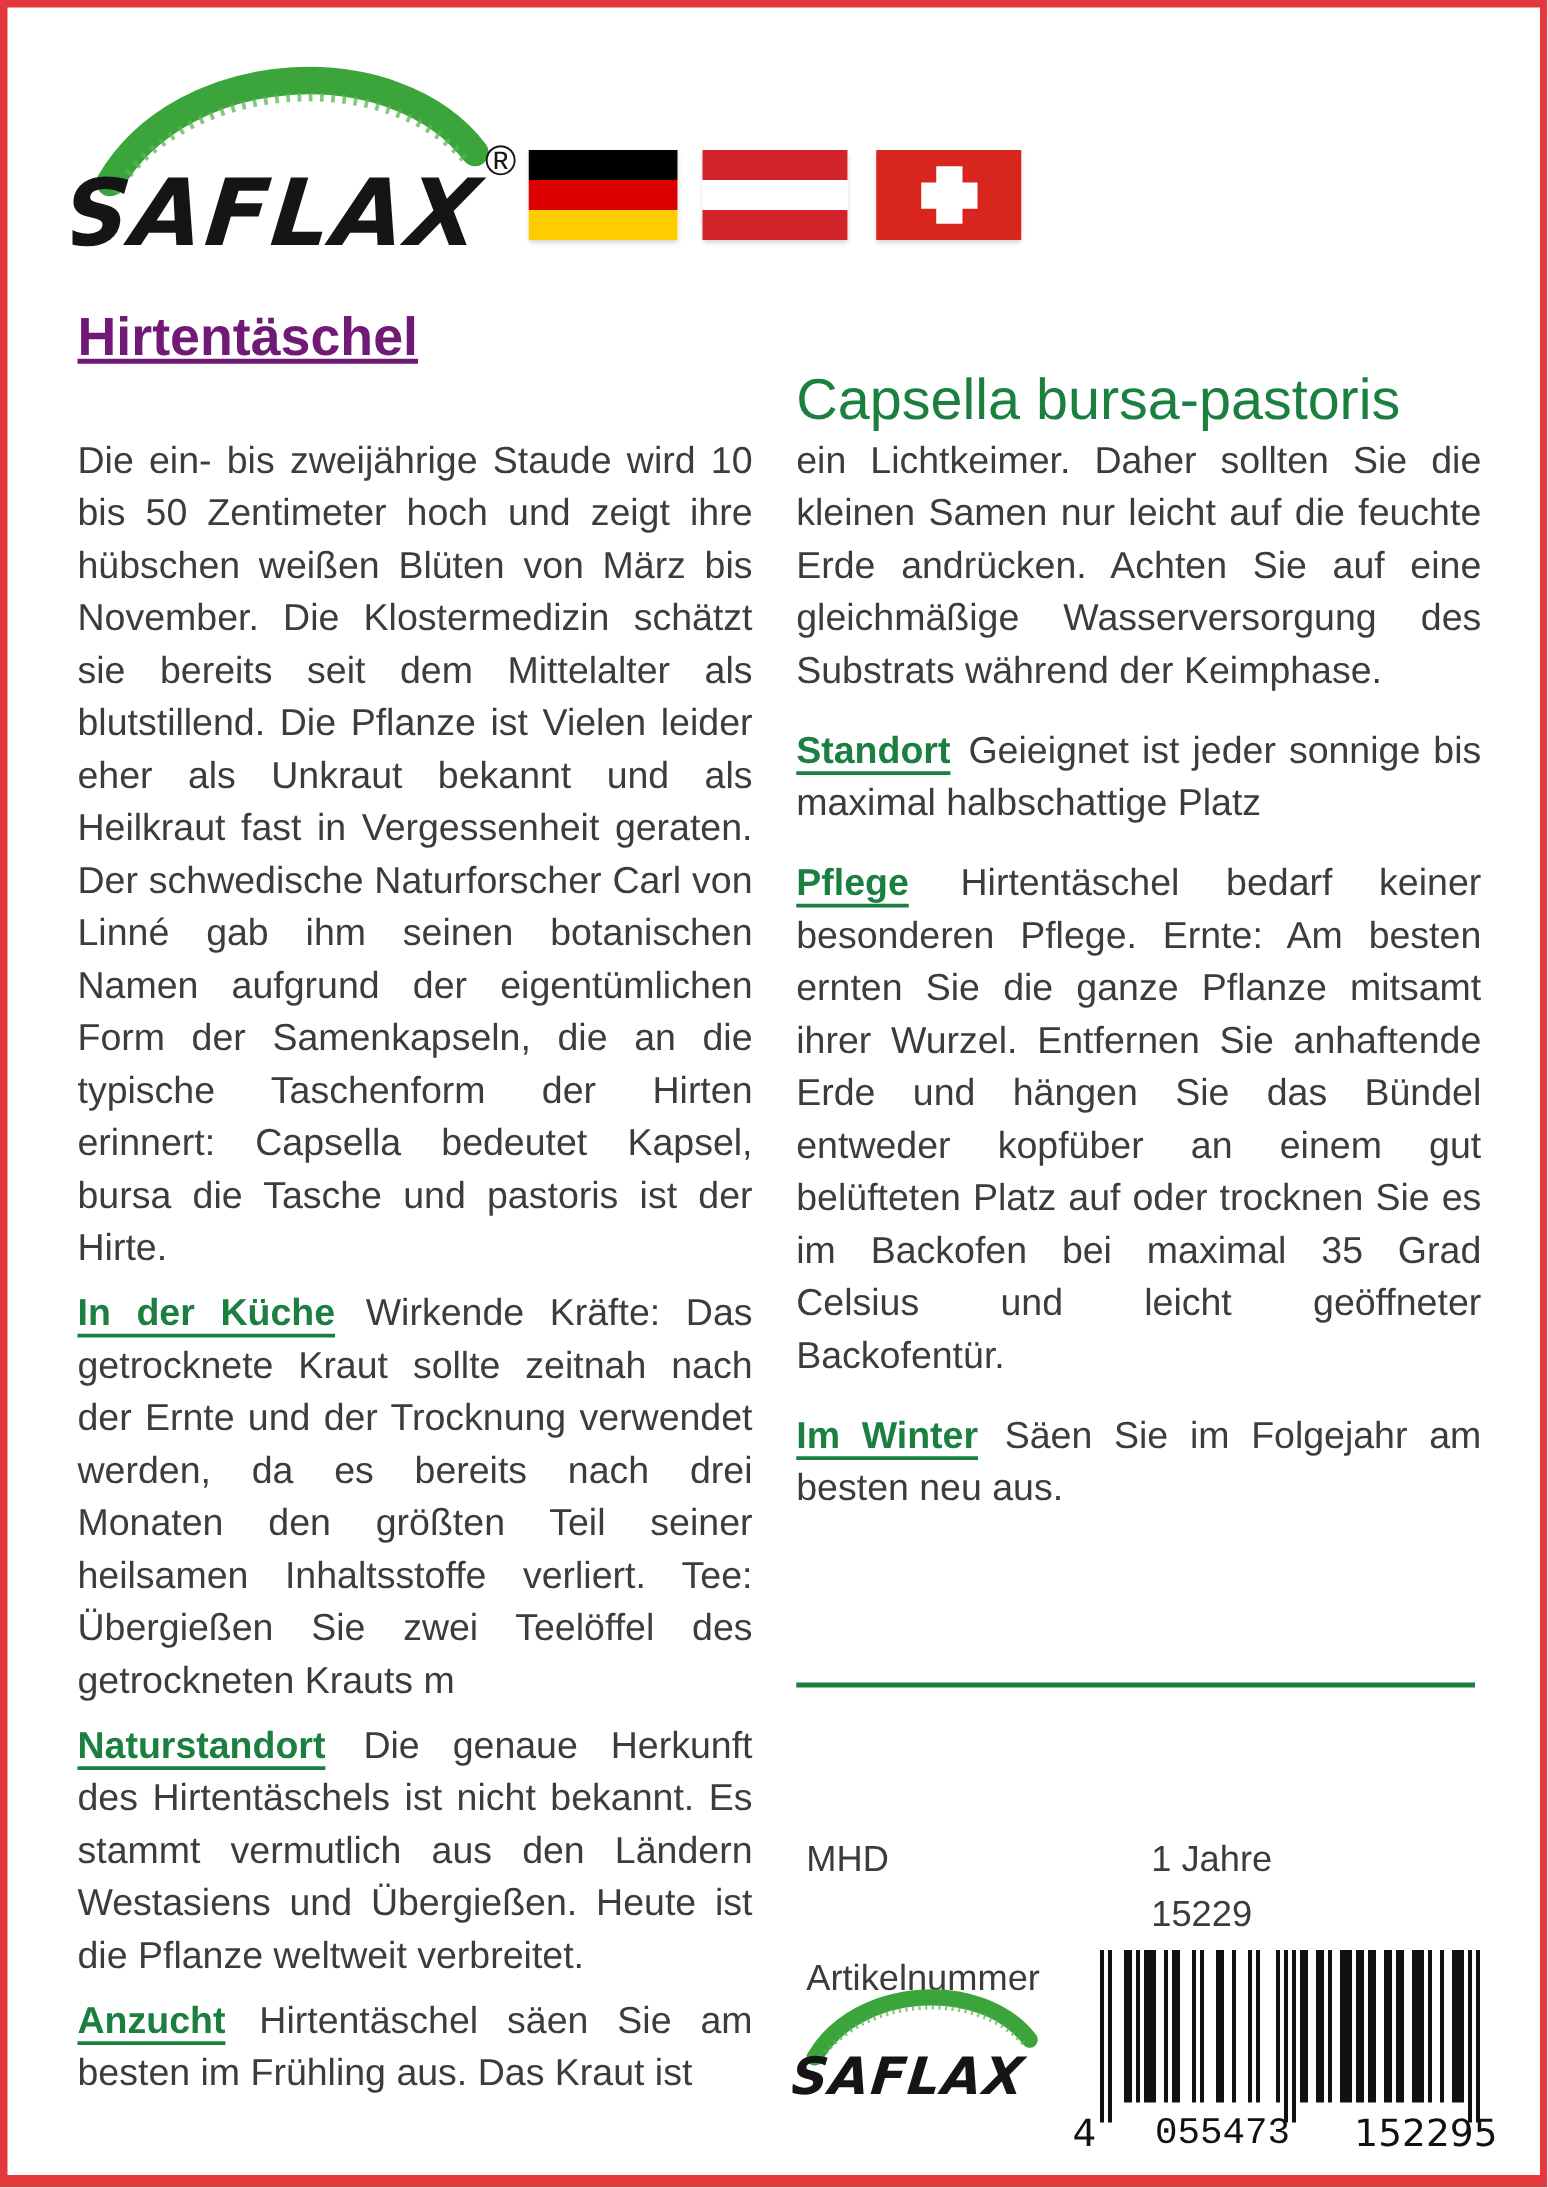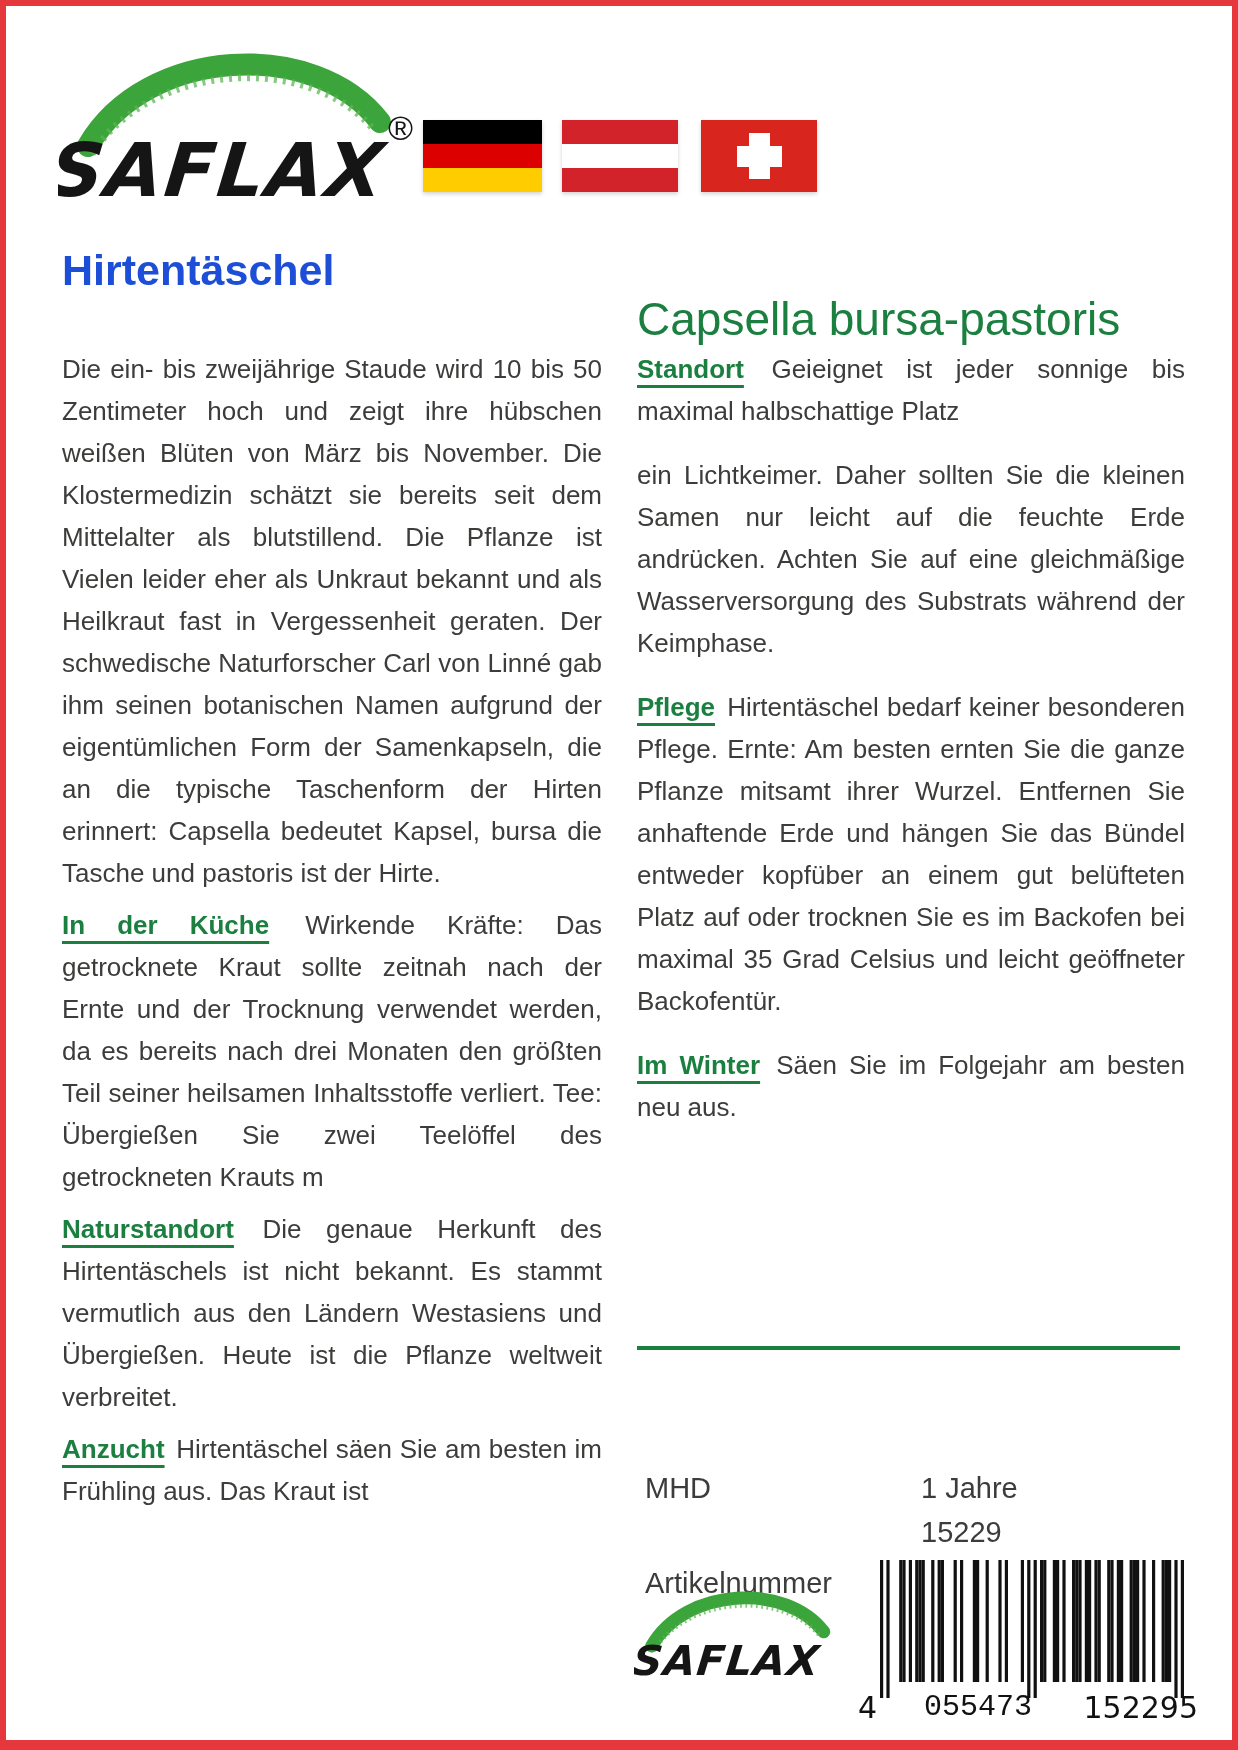--- a/index.html
+++ b/index.html
@@ -22,30 +22,30 @@
   .flag-de { left:423px; width:119px;
     background:linear-gradient(#000 0 33.4%, #dd0000 33.4% 66.7%, #ffcc00 66.7% 100%); }
   .flag-at { left:562px; width:116px;
     background:linear-gradient(#d2232a 0 33.4%, #ffffff 33.4% 66.7%, #d2232a 66.7% 100%); }
   .flag-ch { left:701px; width:116px; background:#d8251d; }
   .ch-v { position:absolute; left:48px; top:13px; width:21px; height:46px; background:#fff; }
   .ch-h { position:absolute; left:36px; top:26px; width:45px; height:21px; background:#fff; }
 
   .page-title {
     position:absolute; left:62px; top:246px; margin:0;
-    font-size:43px; font-weight:bold; color:#1d4ed8;
+    font-size:43px; font-weight:bold; color:#701a75;text-decoration:underline;
   }
   .botanical {
     position:absolute; left:637px; top:292px; width:548px; margin:0;
     font-size:46px; font-weight:normal; color:#1b7f40; text-align:left;
   }
   .col-left  { position:absolute; left:62px;  top:348px; width:540px; }
   .col-right { position:absolute; left:637px; top:348px; width:548px; }
   p.body {
-    font-size:26px; line-height:42px; text-align:justify; color:#3c3c3b;
+    font-size:30px; line-height:42px; text-align:justify; color:#3c3c3b;
     margin:0 0 10px 0;
   }
   .col-right p.body { margin-bottom:22px; }
   .sec-head {
     color:#1b7f40; font-weight:bold;
     text-decoration:underline; text-decoration-thickness:3px; text-underline-offset:7px;
     padding-right:4px;
   }
   .divider { position:absolute; left:637px; top:1346px; width:543px; height:4px; background:#1b7f40; }
 
@@ -92,22 +92,22 @@
   <div class="botanical">Capsella bursa-pastoris</div>
 
   <div class="col-left">
     <p class="body"><span>Die ein- bis zweijährige Staude wird 10 bis 50 Zentimeter hoch und zeigt ihre hübschen weißen Blüten von März bis November. Die Klostermedizin schätzt sie bereits seit dem Mittelalter als blutstillend. Die Pflanze ist Vielen leider eher als Unkraut bekannt und als Heilkraut fast in Vergessenheit geraten. Der schwedische Naturforscher Carl von Linné gab ihm seinen botanischen Namen aufgrund der eigentümlichen Form der Samenkapseln, die an die typische Taschenform der Hirten erinnert: Capsella bedeutet Kapsel, bursa die Tasche und pastoris ist der Hirte.</span></p>
     <p class="body"><span class="sec-head">In der Küche</span> <span>Wirkende Kräfte: Das getrocknete Kraut sollte zeitnah nach der Ernte und der Trocknung verwendet werden, da es bereits nach drei Monaten den größten Teil seiner heilsamen Inhaltsstoffe verliert. Tee: Übergießen Sie zwei Teelöffel des getrockneten Krauts m</span></p>
     <p class="body"><span class="sec-head">Naturstandort</span> <span>Die genaue Herkunft des Hirtentäschels ist nicht bekannt. Es stammt vermutlich aus den Ländern Westasiens und Übergießen. Heute ist die Pflanze weltweit verbreitet.</span></p>
     <p class="body"><span class="sec-head">Anzucht</span> <span>Hirtentäschel säen Sie am besten im Frühling aus. Das Kraut ist</span></p>
   </div>
 
   <div class="col-right">
+    <p class="body"><span>ein Lichtkeimer. Daher sollten Sie die kleinen Samen nur leicht auf die feuchte Erde andrücken. Achten Sie auf eine gleichmäßige Wasserversorgung des Substrats während der Keimphase.</span></p>
     <p class="body"><span class="sec-head">Standort</span> <span>Geieignet ist jeder sonnige bis maximal halbschattige Platz</span></p>
-    <p class="body"><span>ein Lichtkeimer. Daher sollten Sie die kleinen Samen nur leicht auf die feuchte Erde andrücken. Achten Sie auf eine gleichmäßige Wasserversorgung des Substrats während der Keimphase.</span></p>
     <p class="body"><span class="sec-head">Pflege</span> <span>Hirtentäschel bedarf keiner besonderen Pflege. Ernte: Am besten ernten Sie die ganze Pflanze mitsamt ihrer Wurzel. Entfernen Sie anhaftende Erde und hängen Sie das Bündel entweder kopfüber an einem gut belüfteten Platz auf oder trocknen Sie es im Backofen bei maximal 35 Grad Celsius und leicht geöffneter Backofentür.</span></p>
     <p class="body"><span class="sec-head">Im Winter</span> <span>Säen Sie im Folgejahr am besten neu aus.</span></p>
   </div>
 
   <div class="divider"></div>
 
   <div class="meta meta-mhd-label">MHD</div>
   <div class="meta meta-mhd-value">1 Jahre</div>
   <div class="meta meta-art-label">Artikelnummer</div>
   <div class="meta meta-art-value">15229</div>

